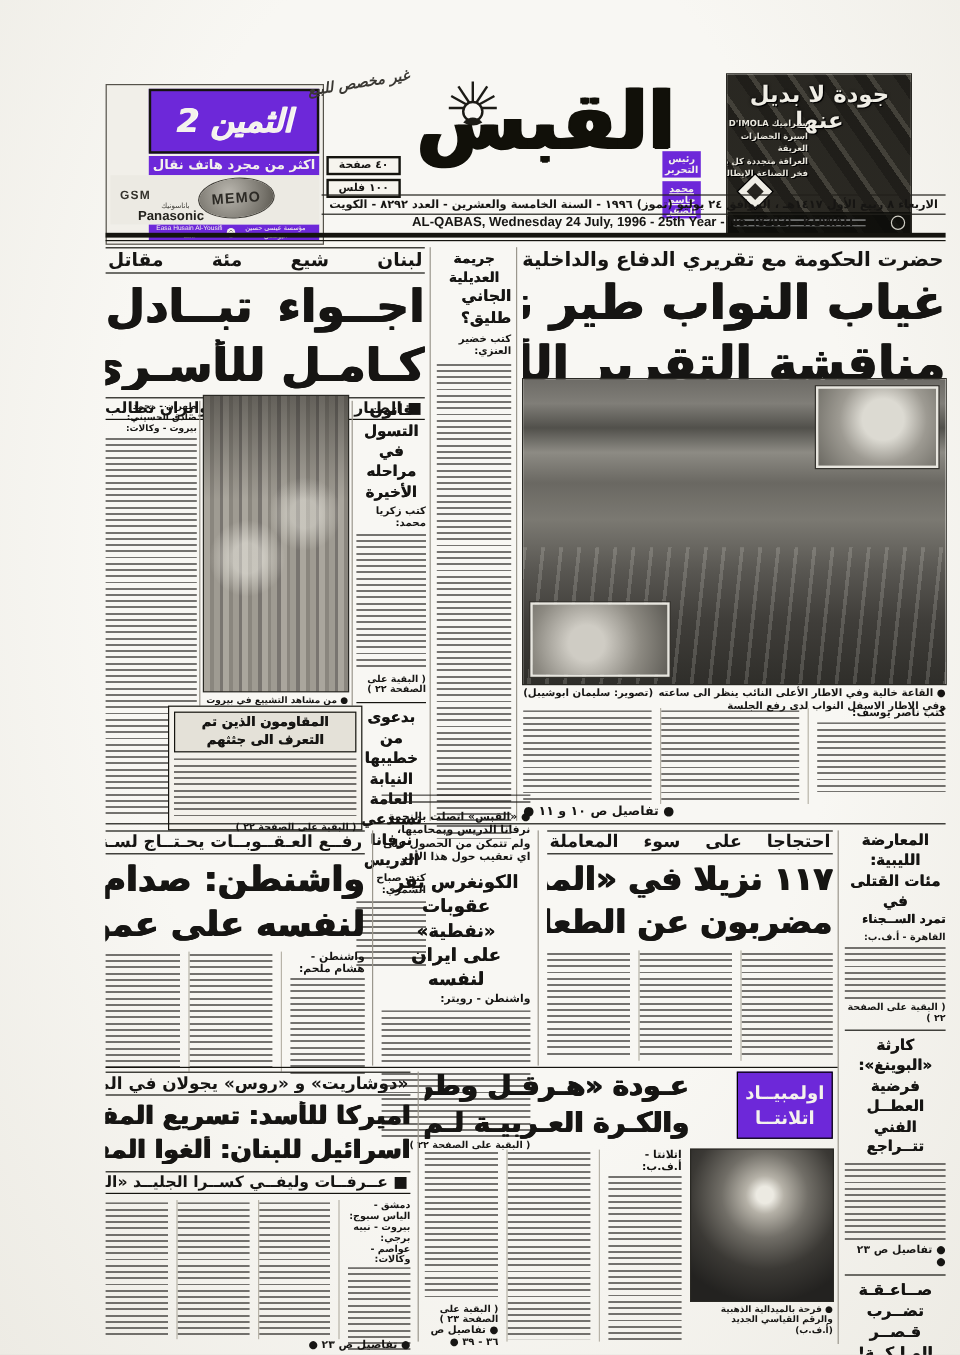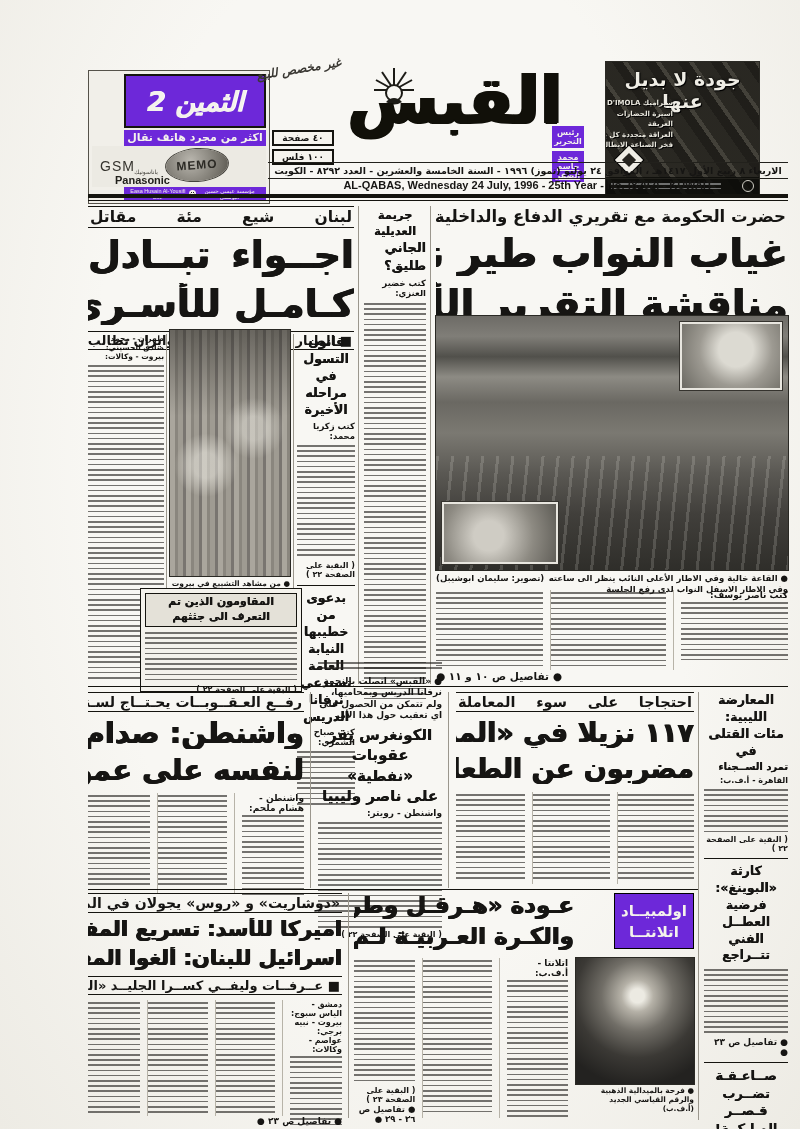--- a/index.html
+++ b/index.html
@@ -40,21 +40,21 @@
   <div class="abs" style="left:88px;top:70px;width:174px;height:126px;border:1px solid #55524a;padding:3px;background:#f1efe9;">
     <div style="height:100%;display:flex;flex-direction:column;">
       <div class="blackbox" style="height:50px;display:flex;align-items:center;justify-content:center;border:2px solid #15140f;">
         <span style="font-size:27px;font-weight:bold;font-style:italic;text-shadow:1px 0 #fff;">الثمين 2</span>
       </div>
       <div class="blackbox" style="margin-top:2px;height:16px;font-size:11px;font-weight:bold;line-height:16px;">اكثر من مجرد هاتف نقال</div>
       <div style="flex:1;position:relative;background:#eceae3;">
         <div class="abs" style="right:38px;top:3px;width:62px;height:32px;border-radius:50%;background:radial-gradient(circle at 40% 35%, #b9b6ae, #76736b 70%, #55524a);display:flex;align-items:center;justify-content:center;transform:rotate(-4deg);box-shadow:0 0 0 1px #44423c;">
           <span class="en" style="font-size:12px;font-weight:bold;color:#2c2a25;letter-spacing:1px;">MEMO</span>
         </div>
-        <div class="abs en" style="left:8px;top:12px;font-size:14px;font-weight:normal;color:#35332d;letter-spacing:1px;">GSM</div>
+        <div class="abs en" style="left:8px;top:12px;font-size:10px;font-weight:bold;color:#35332d;letter-spacing:1px;">GSM</div>
         <div class="abs" style="right:108px;bottom:12px;font-size:6px;color:#44423c;">باناسونيك</div>
         <div class="abs en" style="right:96px;bottom:1px;font-size:11px;font-weight:bold;color:#22211c;">Panasonic</div>
       </div>
       <div class="blackbox" style="height:13px;display:flex;align-items:center;justify-content:space-between;padding:0 3px;">
         <span style="font-size:5.5px;">مؤسسة عيسى حسين اليوسفي</span>
         <span style="width:8px;height:8px;border-radius:50%;background:radial-gradient(circle,#f4f2ec 30%,#191813 34%,#f4f2ec 40%);display:inline-block;"></span>
         <span class="en" style="font-size:5.5px;">Easa Husain Al-Yousifi Est.</span>
       </div>
     </div>
   </div>
@@ -211,21 +211,21 @@
       <div class="fill"></div>
       <div class="fill"></div>
     </div>
   </div>
 
   <div class="abs" style="left:318px;top:660px;width:124px;">
     <div class="fill" style="height:14px;"></div>
     <div class="cap" style="font-size:9px;margin:2px 0;">● «القبس» اتصلت بالنجمة نرفانا الدريس وبمحاميها، ولم تتمكن من الحصول على اي تعقيب حول هذا الأمر</div>
     <div class="st" style="font-size:15px;margin-top:4px;">الكونغرس يقر</div>
     <div class="st" style="font-size:15px;">عقوبات «نفطية»</div>
-    <div class="st" style="font-size:15px;">على ناصر وليبيا</div>
+    <div class="st" style="font-size:15px;">على ايران لنفسه</div>
     <div class="by" style="margin-top:2px;">واشنطن - رويتر:</div>
     <div class="fill" style="height:110px;margin-top:2px;"></div>
     <div class="more">( البقية على الصفحة ٢٢ )</div>
   </div>
 
   <div class="abs" style="left:456px;top:692px;width:238px;">
     <div class="kick" style="font-size:14.5px;">احتجاجا على سوء المعاملة</div>
     <div class="hl" style="font-size:27px;margin-top:6px;">١١٧ نزيلا في «المركزي»</div>
     <div class="hl" style="font-size:27px;margin-top:6px;">مضربون عن الطعام</div>
     <div class="cols" style="height:92px;margin-top:8px;">

